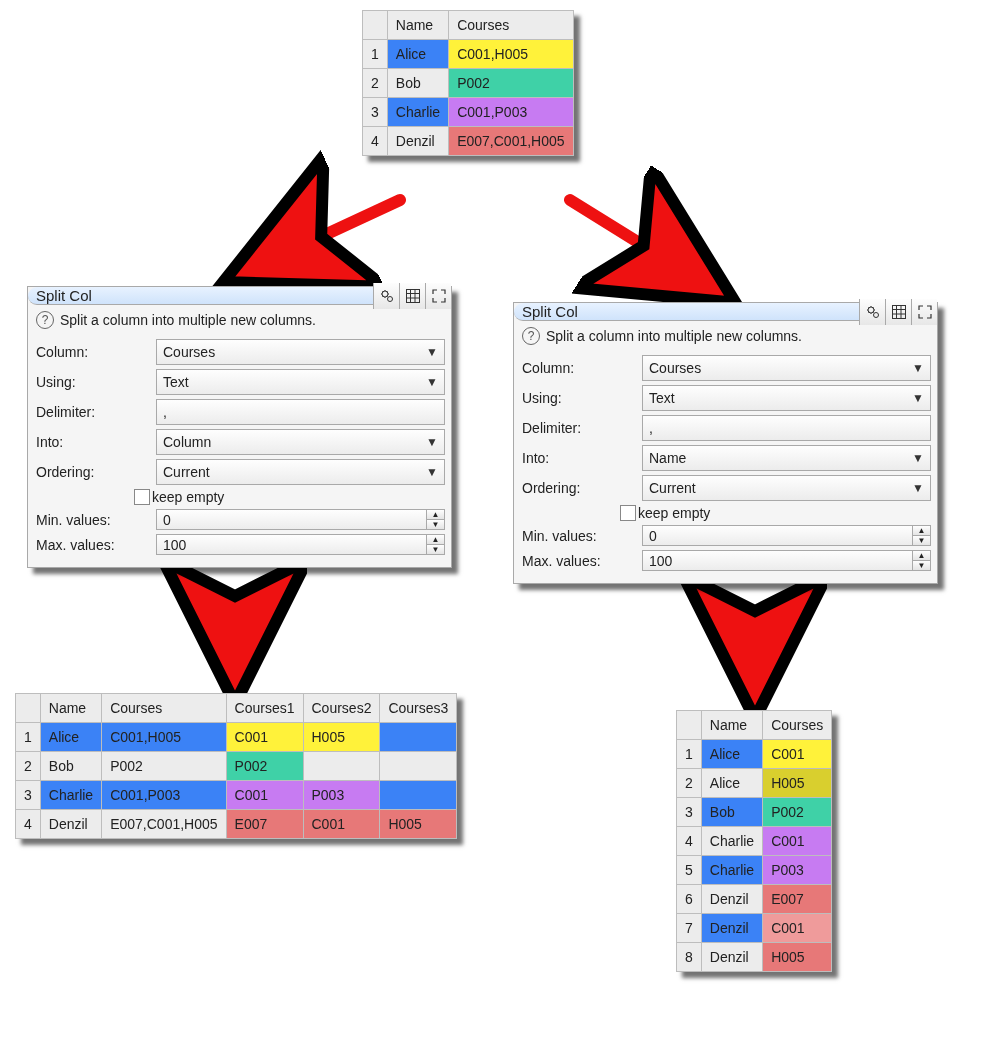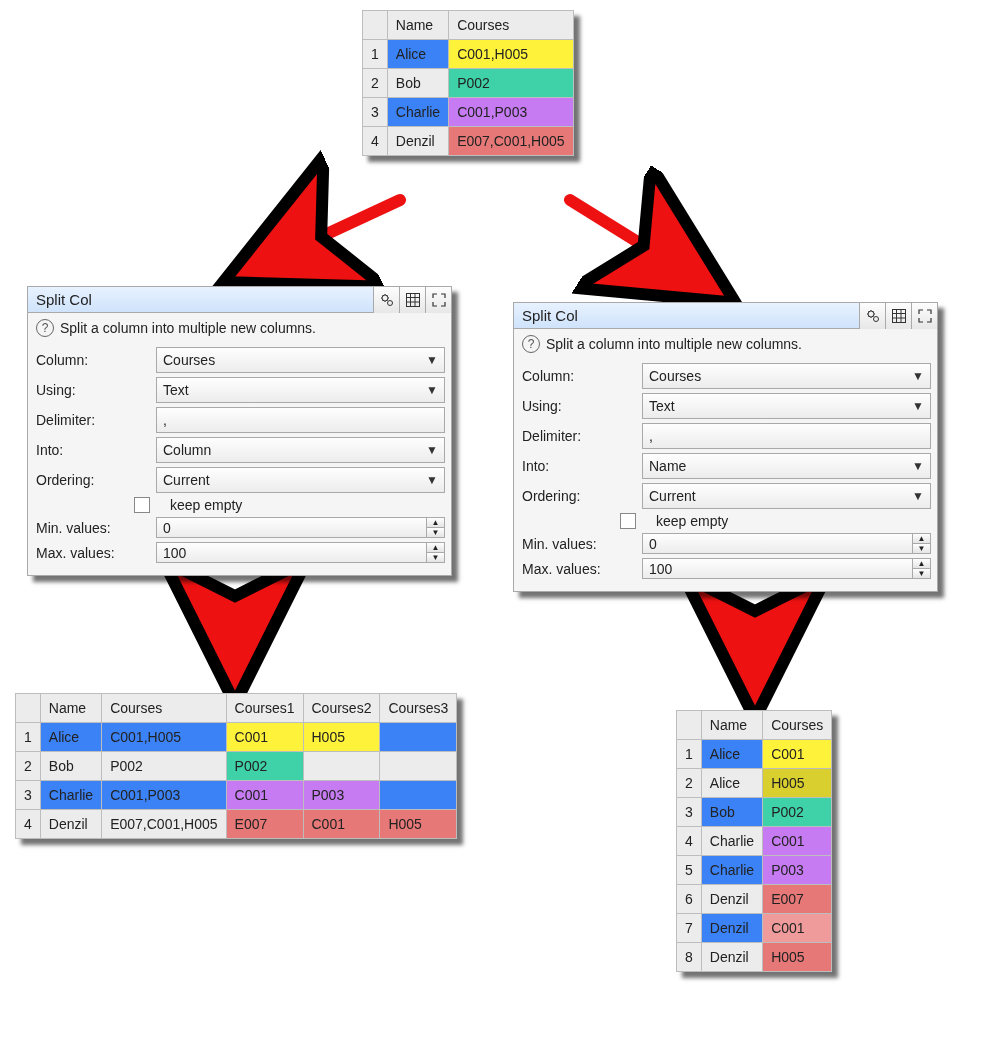--- a/index.html
+++ b/index.html
@@ -45,23 +45,24 @@
   .panel {
     width: 425px;
     background: #f5f5f5;
     border: 1px solid #a9a9a9;
     box-shadow: 6px 6px 4px rgba(0,0,0,0.55);
     font-size: 14px;
   }
   .panel-titlebar {
     display:flex;
     align-items:center;
-    height: 26px;
+    height: 18px;
     background: linear-gradient(#e8f2ff,#cfe3fb);
     border-bottom:1px solid #a9a9a9;
+    border-radius:9px;
   }
   .panel-title {
     flex:1;
     padding: 2px 8px;
     font-size: 15px;
   }
   .tb-btn {
     width: 26px; height: 26px;
     display:flex; align-items:center; justify-content:center;
     border-left:1px solid #a9a9a9;
@@ -87,21 +88,21 @@
   .combo, .textin, .numin {
     flex:1;
     display:flex; align-items:center; justify-content:space-between;
     height:26px;
     background: linear-gradient(#fefefe,#ececec);
     border:1px solid #a9a9a9;
     padding: 0 6px;
   }
   .combo .chev { font-size:12px; color:#333; }
   .textin { justify-content:flex-start; }
-  .checkbox-row { padding-left:100px; display:flex; align-items:flex-start; gap:20px; margin:4px 0;}
+  .checkbox-row { padding-left:100px; display:flex; align-items:flex-start; gap:2px; margin:4px 0;}
   .chkbox {
     width:16px; height:16px; border:1px solid #888; background:#fff;
   }
   .numwrap { flex:1; display:flex; }
   .numin-value { flex:1; border:1px solid #a9a9a9; padding:0 6px; display:flex; align-items:center; background:linear-gradient(#fefefe,#ececec); }
   .spin {
     width:18px; display:flex; flex-direction:column; border:1px solid #a9a9a9; border-left:none;
   }
   .spin div{ flex:1; display:flex;align-items:center;justify-content:center; font-size:8px; background:linear-gradient(#fefefe,#e4e4e4);}
   .spin div:first-child{ border-bottom:1px solid #a9a9a9;}

